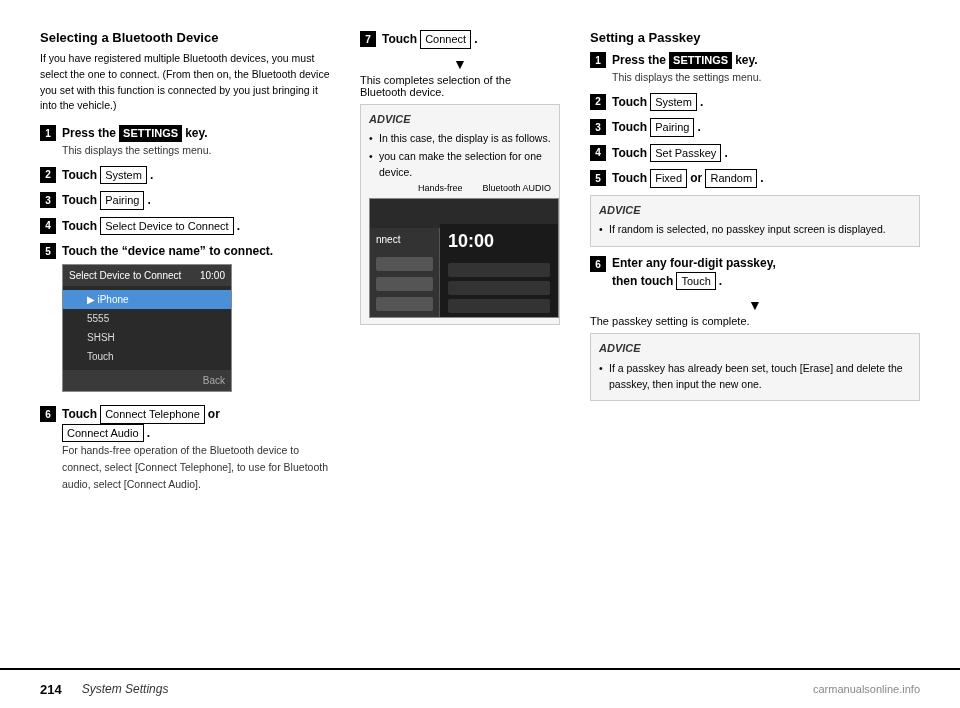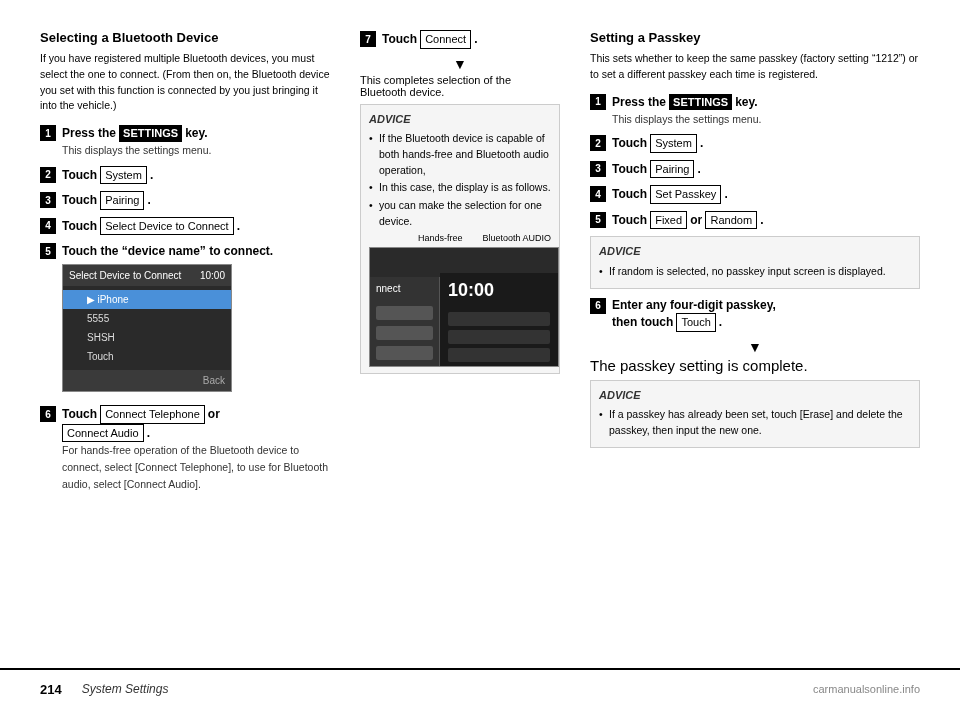--- a/index.html
+++ b/index.html
@@ -341,21 +341,20 @@
         </div>
       </div>
 
       <div class="arrow-down">▼</div>
 
       <div class="touch-complete">This completes selection of the Bluetooth device.</div>
 
       <div class="advice-box">
         <div class="advice-title">ADVICE</div>
         <ul>
-          <li>If the Bluetooth device is capable of both hands-free and Bluetooth audio operation,</li>
           <li>In this case, the display is as follows.</li>
           <li>you can make the selection for one device.</li>
         </ul>
 
         <div style="position:relative;">
           <div style="display:flex; justify-content:flex-end; font-size:9px; margin-bottom:2px; gap:20px;">
             <span>Hands-free</span>
             <span>Bluetooth AUDIO</span>
           </div>
           <div class="big-screen">
@@ -377,21 +376,20 @@
                 </div>
               </div>
             </div>
           </div>
         </div>
       </div>
     </div>
 
     <div class="right-column">
       <div class="section-title">Setting a Passkey</div>
-      <div class="section-intro">This sets whether to keep the same passkey (factory setting “1212”) or to set a different passkey each time is registered.</div>
 
       <div class="step">
         <div class="step-num">1</div>
         <div class="step-content">
           <span class="step-bold">Press the</span>
           <span class="btn-settings">SETTINGS</span>
           <span class="step-bold">key.</span>
           <br><span class="sub">This displays the settings menu.</span>
         </div>
       </div>
@@ -446,21 +444,21 @@
         <div class="step-content">
           <span class="step-large-text">Enter any four-digit passkey,</span>
           <br>
           <span class="step-large-text">then touch</span>
           <span class="btn-inline">Touch</span>
           <span class="step-large-text">.</span>
         </div>
       </div>
 
       <div class="arrow-down">▼</div>
-      <div style="font-size:15px; margin-bottom:6px;">The passkey setting is complete.</div>
+      <div style="font-size:11px; margin-bottom:6px;">The passkey setting is complete.</div>
 
       <div class="advice-box">
         <div class="advice-title">ADVICE</div>
         <ul>
           <li>If a passkey has already been set, touch [Erase] and delete the passkey, then input the new one.</li>
         </ul>
       </div>
     </div>
   </div>
 

